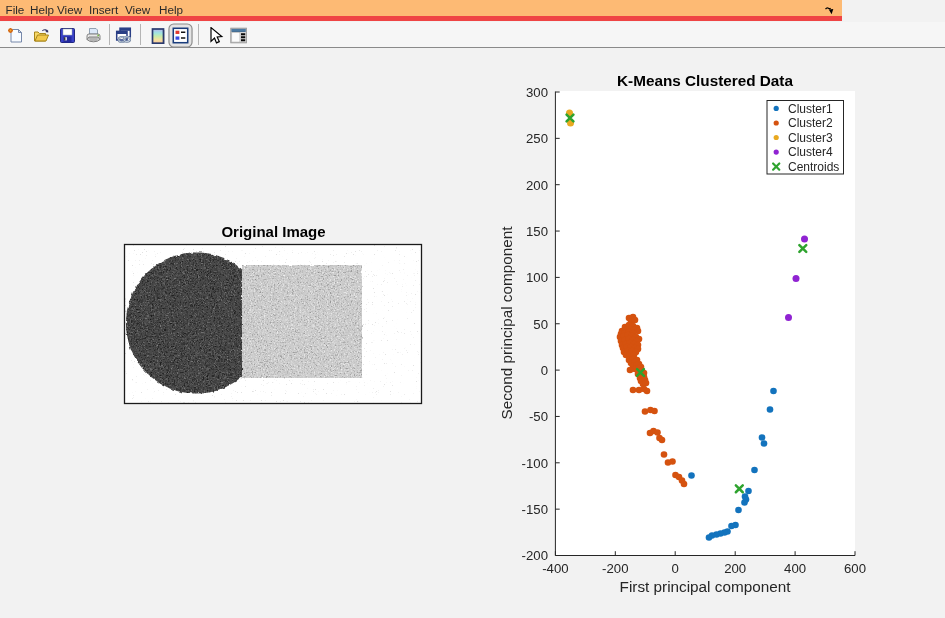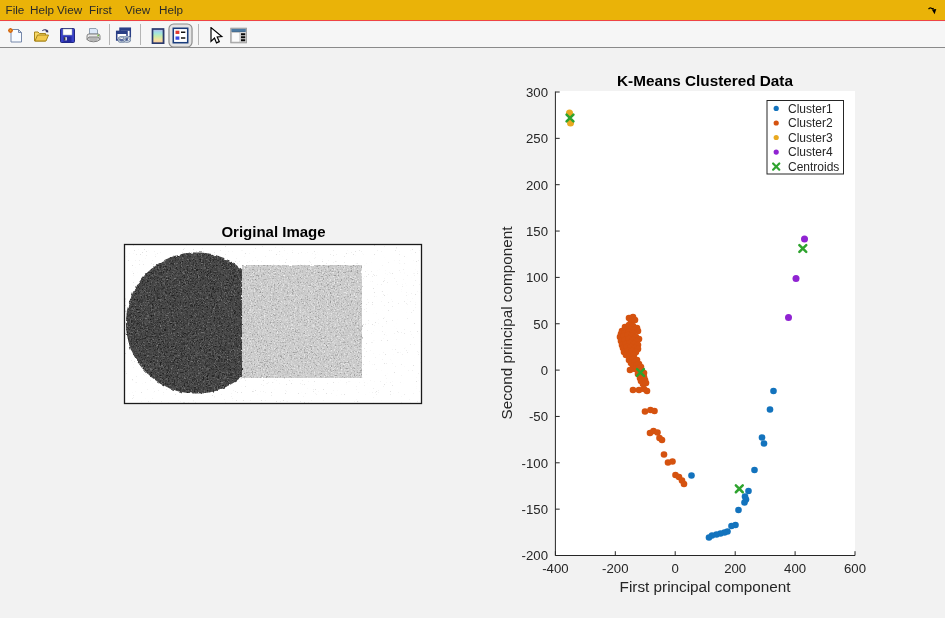--- a/index.html
+++ b/index.html
@@ -1,31 +1,31 @@
 <!DOCTYPE html>
 <html><head><meta charset="utf-8"><style>
 *{margin:0;padding:0;box-sizing:border-box}
 html,body{width:945px;height:618px;overflow:hidden;background:#f2f2f2;
  font-family:"Liberation Sans",sans-serif}
-#menubar{position:absolute;left:0;top:0;width:945px;height:21px;background:#eab308;
- border-bottom:1px solid #ef4444}
+#menubar{position:absolute;left:0;top:0;width:842px;height:21px;background:#fdba74;
+ border-bottom:5px solid #ef4444}
 #menubar span{position:absolute;top:3px;font-size:11.7px;color:#2a2a2a}
 #toolbar{position:absolute;left:0;top:22px;width:945px;height:26px;background:#f6f6f6;
  border-bottom:1px solid #8a8a8a}
 .ti{position:absolute;top:5px;width:17px;height:17px}
 .tib{position:absolute;top:1px;width:25px;height:25px}
 .sep{position:absolute;top:2px;width:1px;height:21px;background:#b5b5b5}
 #ovf{position:absolute;right:8px;top:6px;width:9px;height:9px}
 </style></head>
 <body>
 <div id="menubar">
  <span style="left:5.5px">File</span>
  <span style="left:30px">Help</span>
  <span style="left:57px">View</span>
- <span style="left:89px">First</span>
+ <span style="left:89px">Insert</span>
  <span style="left:125px">View</span>
  <span style="left:159px">Help</span>
  <svg id="ovf" viewBox="0 0 9 9" style="width:9px;height:9px">
       <path d="M0.5 3.2 Q1.8 1.2 3.4 2.2 Q4.6 3 5.6 2.2" stroke="#000" stroke-width="1.3" fill="none"></path>
       <path d="M3.8 3.6 L8.3 3.1 L6.6 8.2 Z" fill="#000"></path>
     </svg>
 </div>
 <div id="toolbar">
 <svg class="ti" style="left:7px" viewBox="0 0 17 17">
       <path d="M4 2.5 H11.5 L14.5 5.5 V15 H4 Z" fill="#f8fbff" stroke="#7788aa" stroke-width="1"></path>

